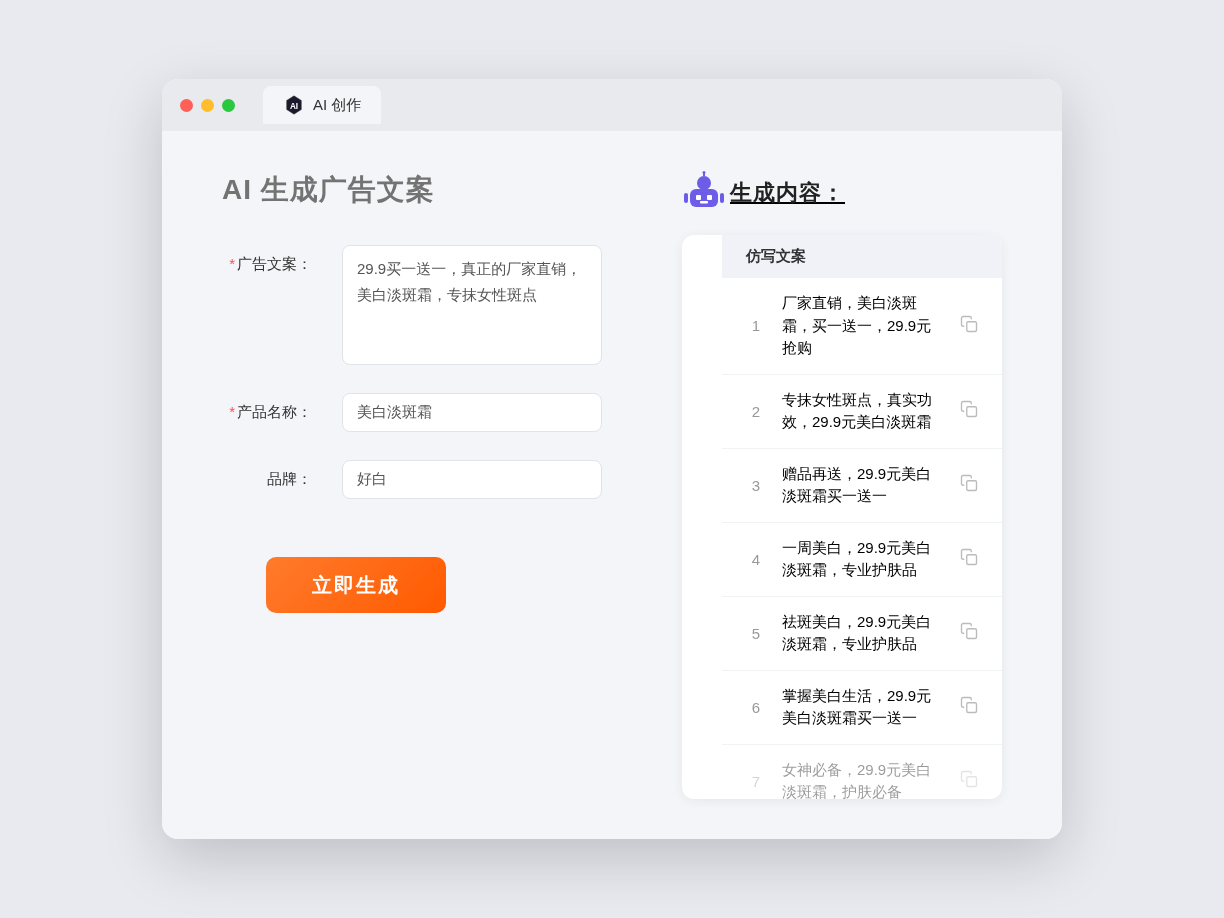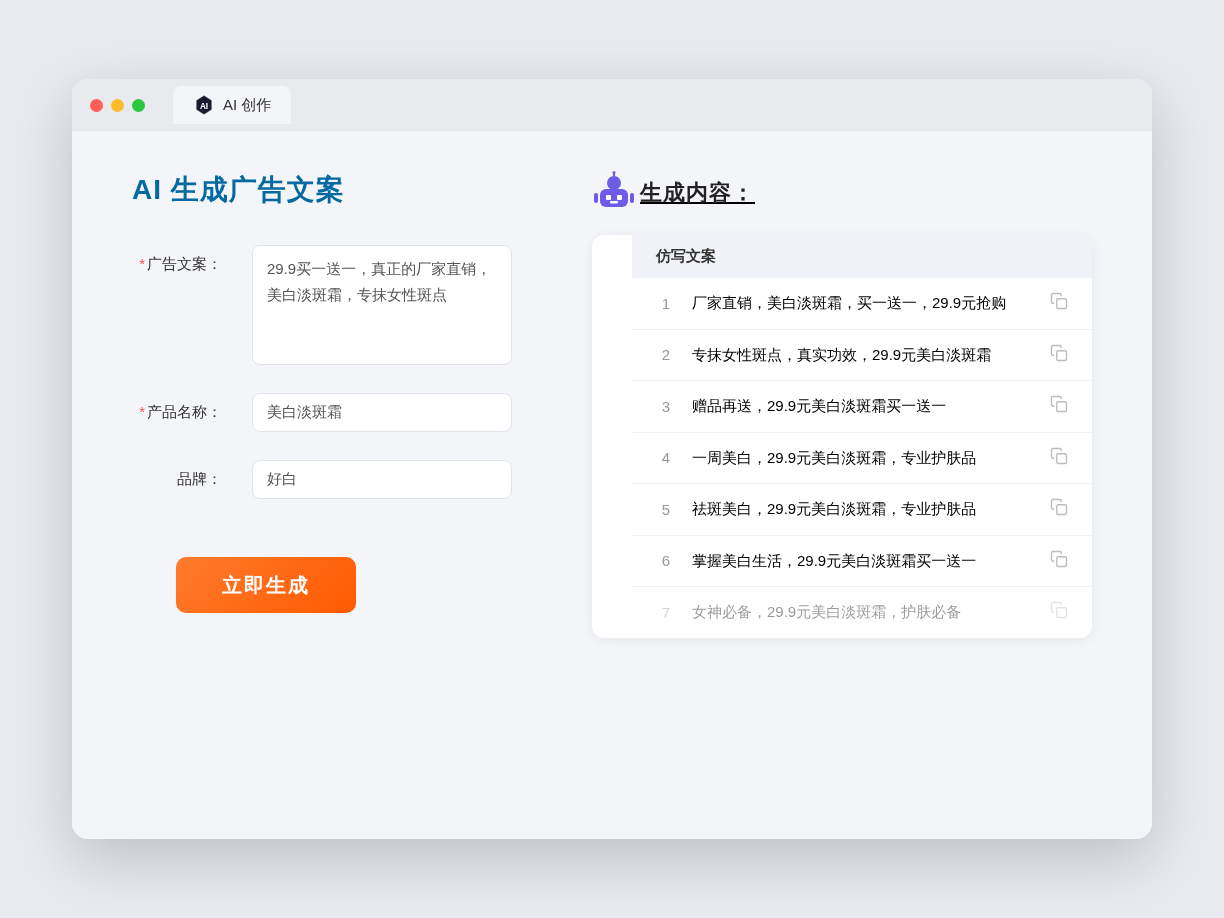--- a/index.html
+++ b/index.html
@@ -9,21 +9,21 @@
       width: 1224px;
       height: 918px;
       display: flex;
       align-items: center;
       justify-content: center;
       font-family: -apple-system, "PingFang SC", "Microsoft YaHei", sans-serif;
       overflow: hidden;
     }
 
     .browser-window {
-      width: 1080px;
+      width: 900px;
       height: 760px;
       background: #f4f5f8;
       border-radius: 16px;
       box-shadow: 0 20px 60px rgba(0,0,0,0.18);
       display: flex;
       flex-direction: column;
       overflow: hidden;
     }
 
     .title-bar {
@@ -87,21 +87,21 @@
       width: 380px;
       flex-shrink: 0;
       display: flex;
       flex-direction: column;
       gap: 0;
     }
 
     .page-title {
       font-size: 28px;
       font-weight: 700;
-      color: #0369a1;
+      color: #737373;
       margin-bottom: 36px;
       letter-spacing: 1px;
     }
 
     .form-group {
       display: flex;
       align-items: flex-start;
       margin-bottom: 28px;
       gap: 16px;
     }

